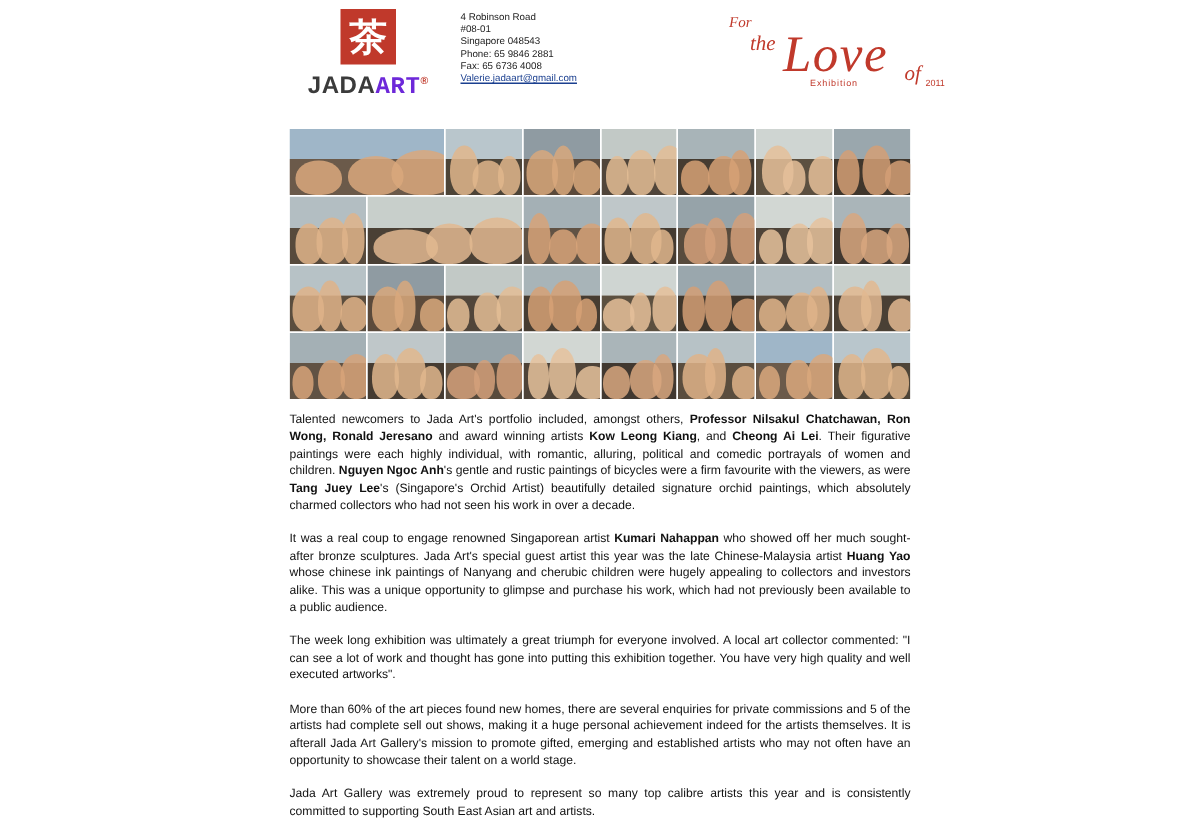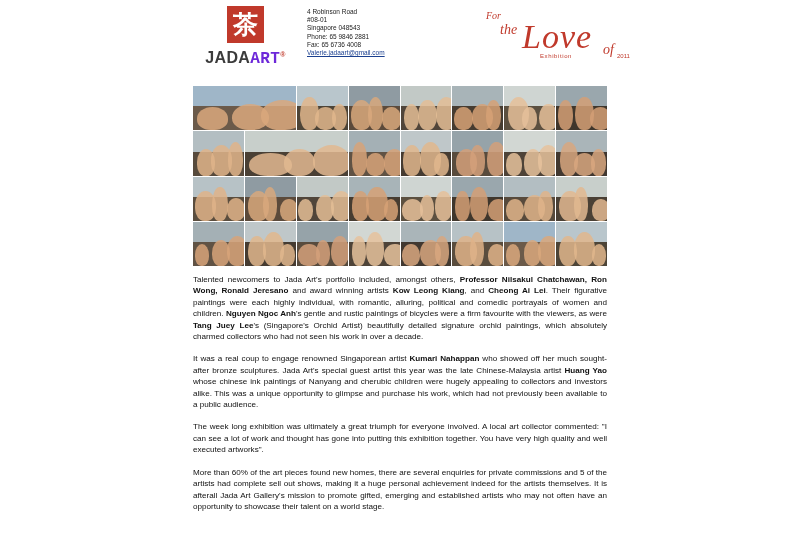--- a/index.html
+++ b/index.html
@@ -440,15 +440,16 @@
         <div class="f2" style="width: 42%; height: 77%; left: 35%; bottom: 0px; background: rgb(224, 182, 140); opacity: 0.85;"></div>
         <div class="f3" style="width: 28%; height: 50%; left: 70%; bottom: 0px; background: rgb(224, 182, 140); opacity: 0.85;"></div>
       </div>
     </div>
 
   <div class="body-text" id="body-text">
       <p><span>Talented newcomers to Jada Art's portfolio included, amongst others, </span><b>Professor Nilsakul Chatchawan, Ron Wong, Ronald Jeresano</b><span> and award winning artists </span><b>Kow Leong Kiang</b><span>, and </span><b>Cheong Ai Lei</b><span>. Their figurative paintings were each highly individual, with romantic, alluring, political and comedic portrayals of women and children. </span><b>Nguyen Ngoc Anh</b><span>'s gentle and rustic paintings of bicycles were a firm favourite with the viewers, as were </span><b>Tang Juey Lee</b><span>'s (Singapore's Orchid Artist) beautifully detailed signature orchid paintings, which absolutely charmed collectors who had not seen his work in over a decade.</span></p>
       <p><span>It was a real coup to engage renowned Singaporean artist </span><b>Kumari Nahappan</b><span> who showed off her much sought-after bronze sculptures. Jada Art's special guest artist this year was the late Chinese-Malaysia artist </span><b>Huang Yao</b><span> whose chinese ink paintings of Nanyang and cherubic children were hugely appealing to collectors and investors alike. This was a unique opportunity to glimpse and purchase his work, which had not previously been available to a public audience.</span></p>
       <p><span>The week long exhibition was ultimately a great triumph for everyone involved.  A local art collector commented: "I can see a lot of work and thought has gone into putting this exhibition together. You have very high quality and well executed artworks".</span></p>
       <p><span>More than 60% of the art pieces found new homes, there are several enquiries for private commissions and 5 of the artists had complete sell out shows, making it a huge personal achievement indeed for the artists themselves.  It is afterall Jada Art Gallery's mission to promote gifted, emerging and established artists who may not often have an opportunity to showcase their talent on a world stage.</span></p>
+      <p><span>Jada Art Gallery was extremely proud to represent so many top calibre artists this year and is consistently committed to supporting South East Asian art and artists.</span></p>
     </div>
 
 </div>
 
 </body></html>

